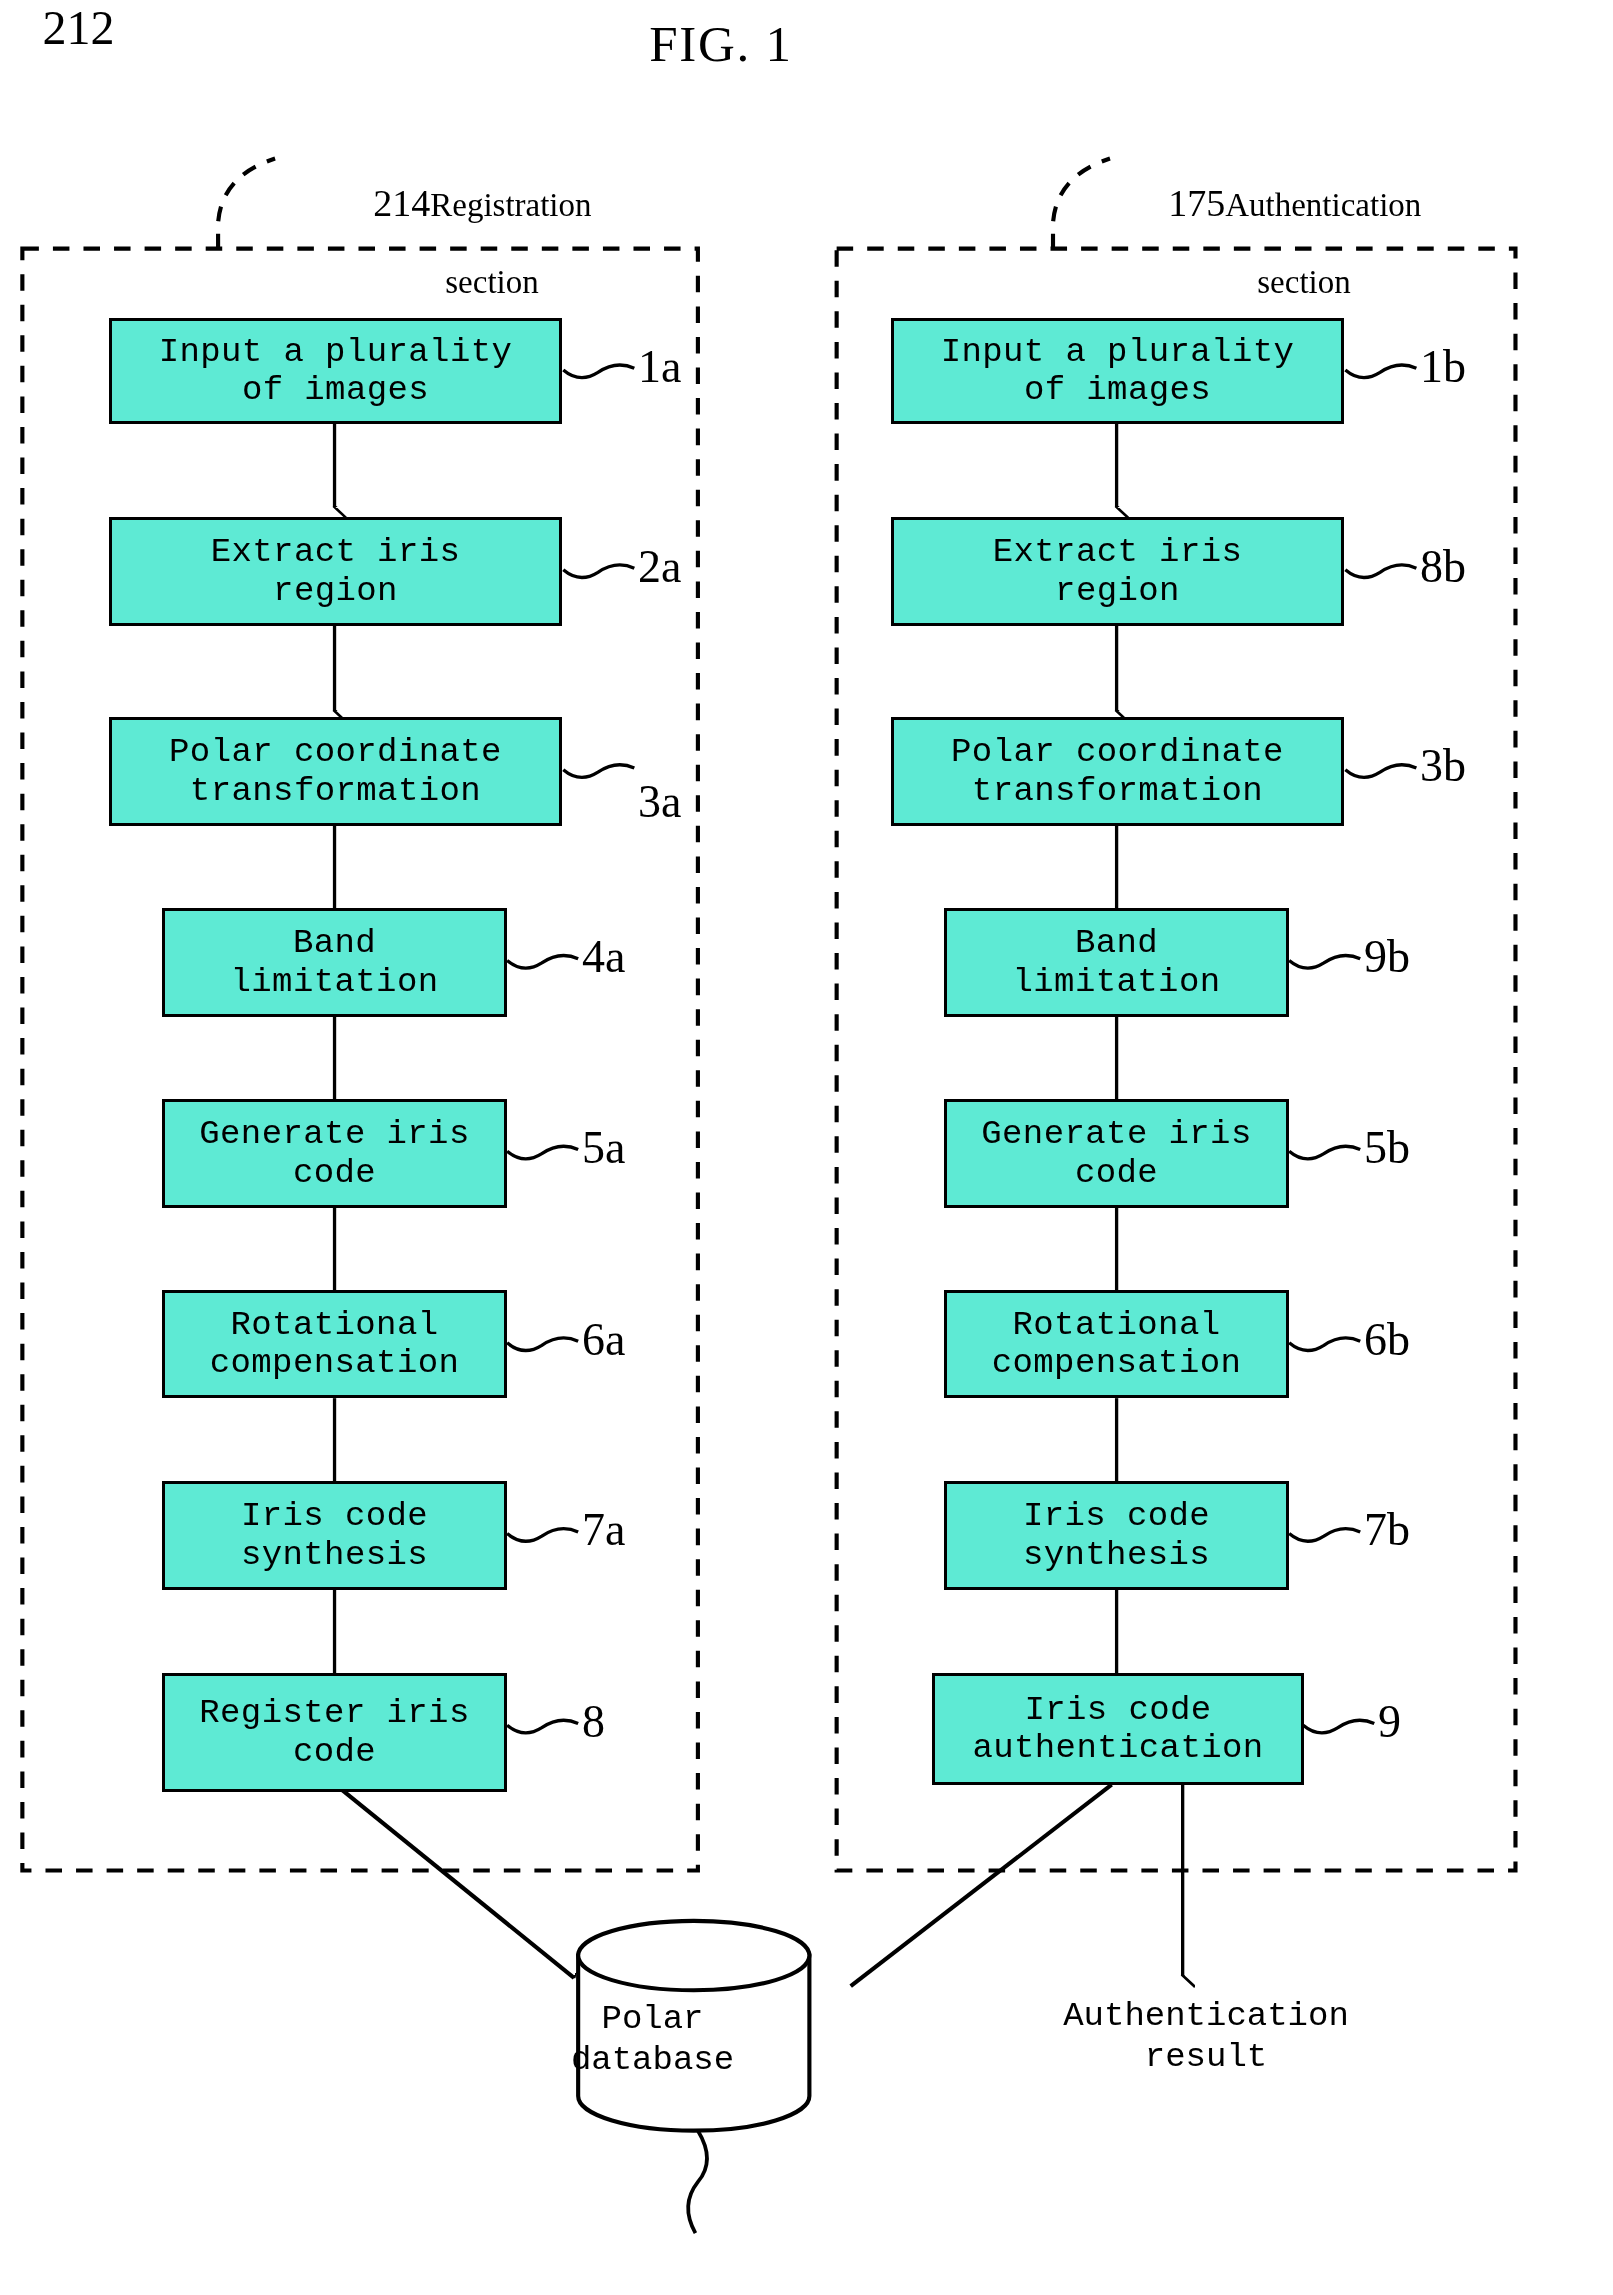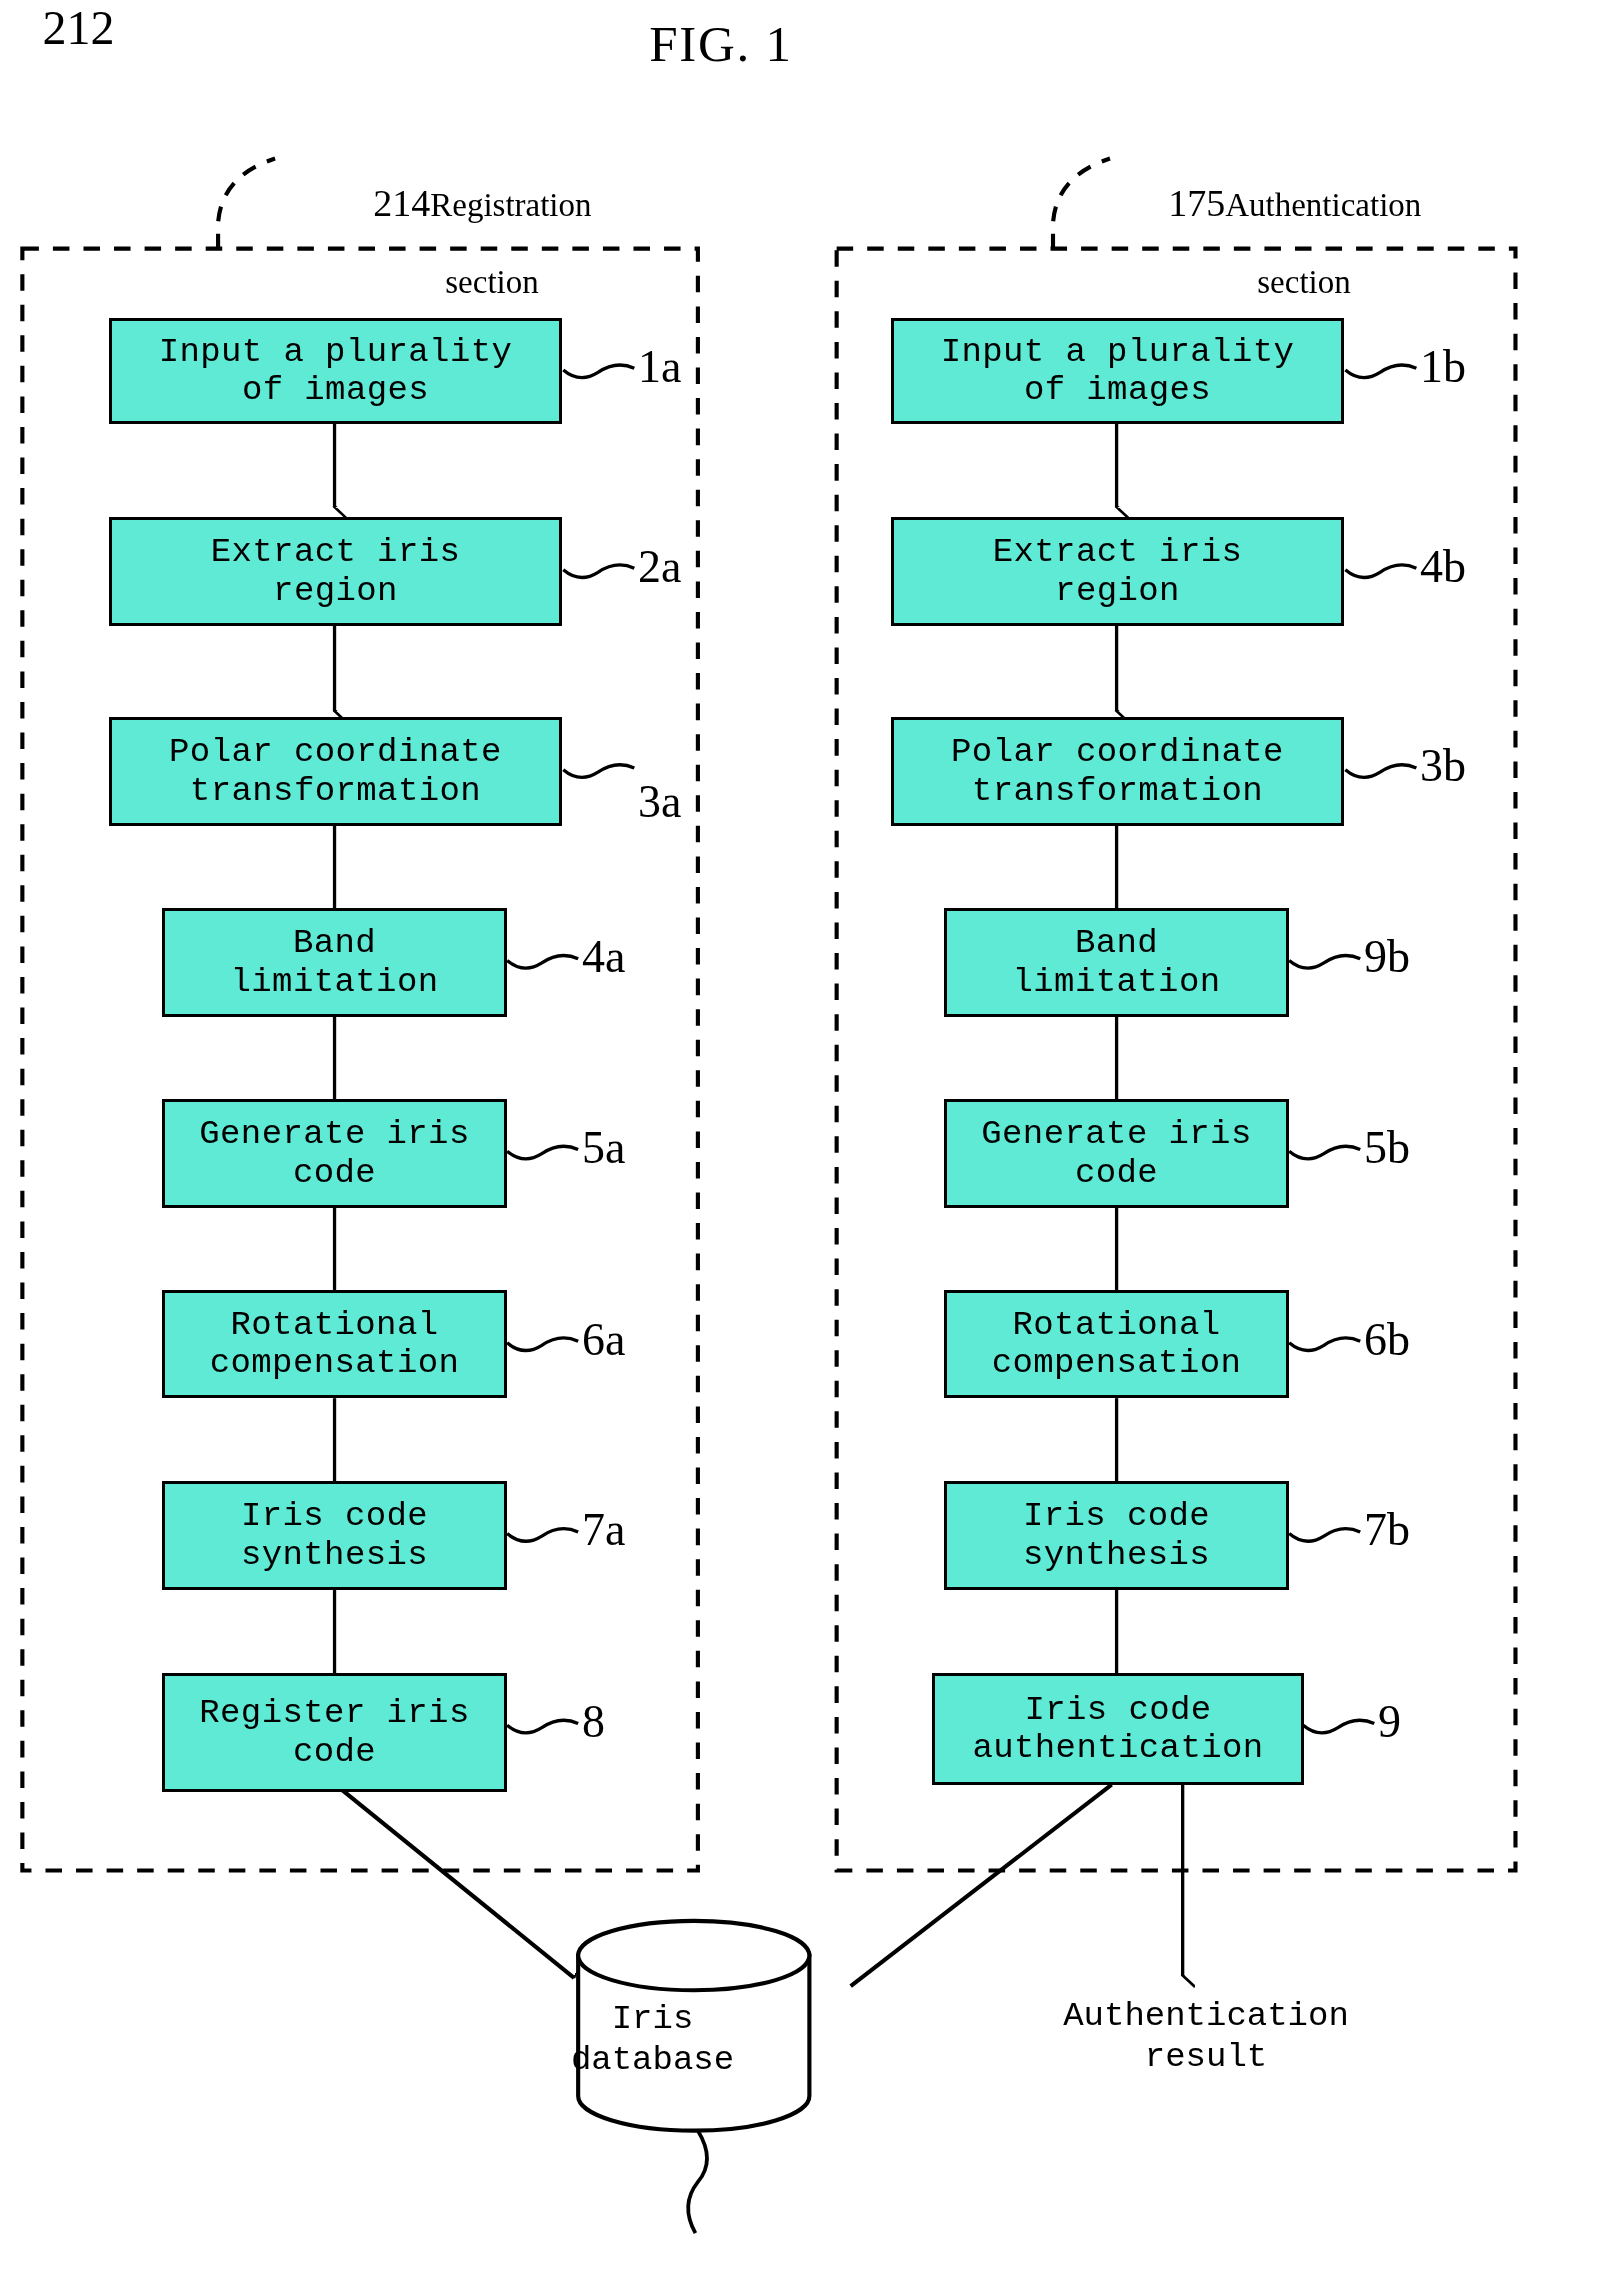--- a/index.html
+++ b/index.html
@@ -245,29 +245,29 @@
   <div class="proc-box" style="left:944px; top:1099px; width:345px; height:109px;">Generate iris
 code</div>
   <div class="proc-box" style="left:944px; top:1290px; width:345px; height:108px;">Rotational
 compensation</div>
   <div class="proc-box" style="left:944px; top:1481px; width:345px; height:109px;">Iris code
 synthesis</div>
   <div class="proc-box" style="left:932px; top:1673px; width:372px; height:112px;">Iris code
 authentication</div>
 
   <div class="lead-label" style="left:1420px; top:344px;">1b</div>
-  <div class="lead-label" style="left:1420px; top:544px;">4b</div>
+  <div class="lead-label" style="left:1420px; top:544px;">8b</div>
   <div class="lead-label" style="left:1420px; top:743px;">3b</div>
   <div class="lead-label" style="left:1364px; top:934px;">9b</div>
   <div class="lead-label" style="left:1364px; top:1125px;">5b</div>
   <div class="lead-label" style="left:1364px; top:1317px;">6b</div>
   <div class="lead-label" style="left:1364px; top:1507px;">7b</div>
   <div class="lead-label" style="left:1378px; top:1699px;">9</div>
 
-  <div class="plain-text" id="db-label">Iris
+  <div class="plain-text" id="db-label">Polar
 database</div>
 
   <div id="db-ref-num">212</div>
 
   <div class="plain-text" id="auth-result-text">Authentication
 result</div>
 
 </div>
 
 

